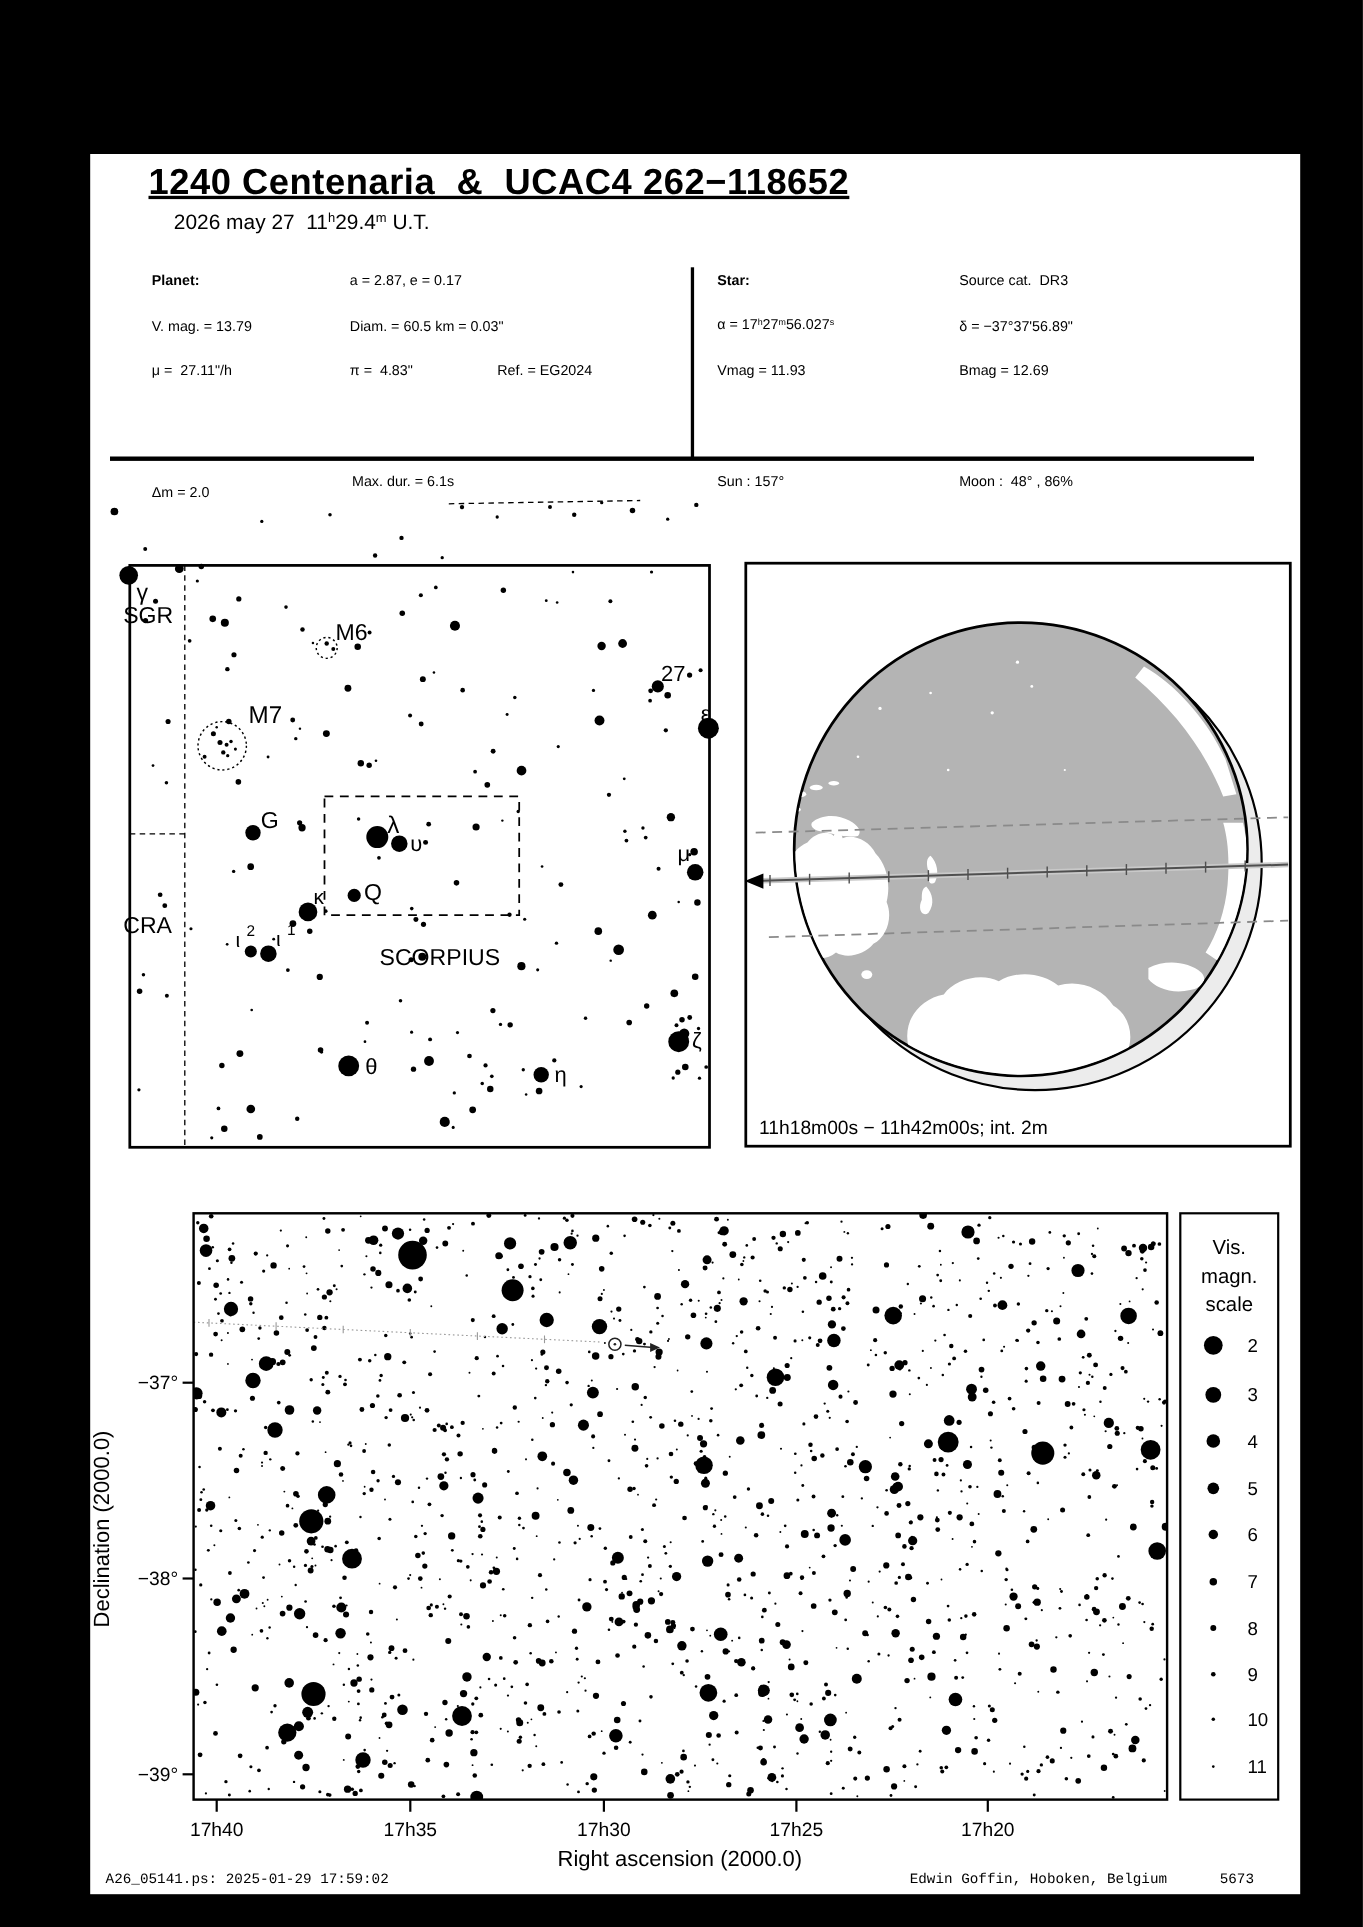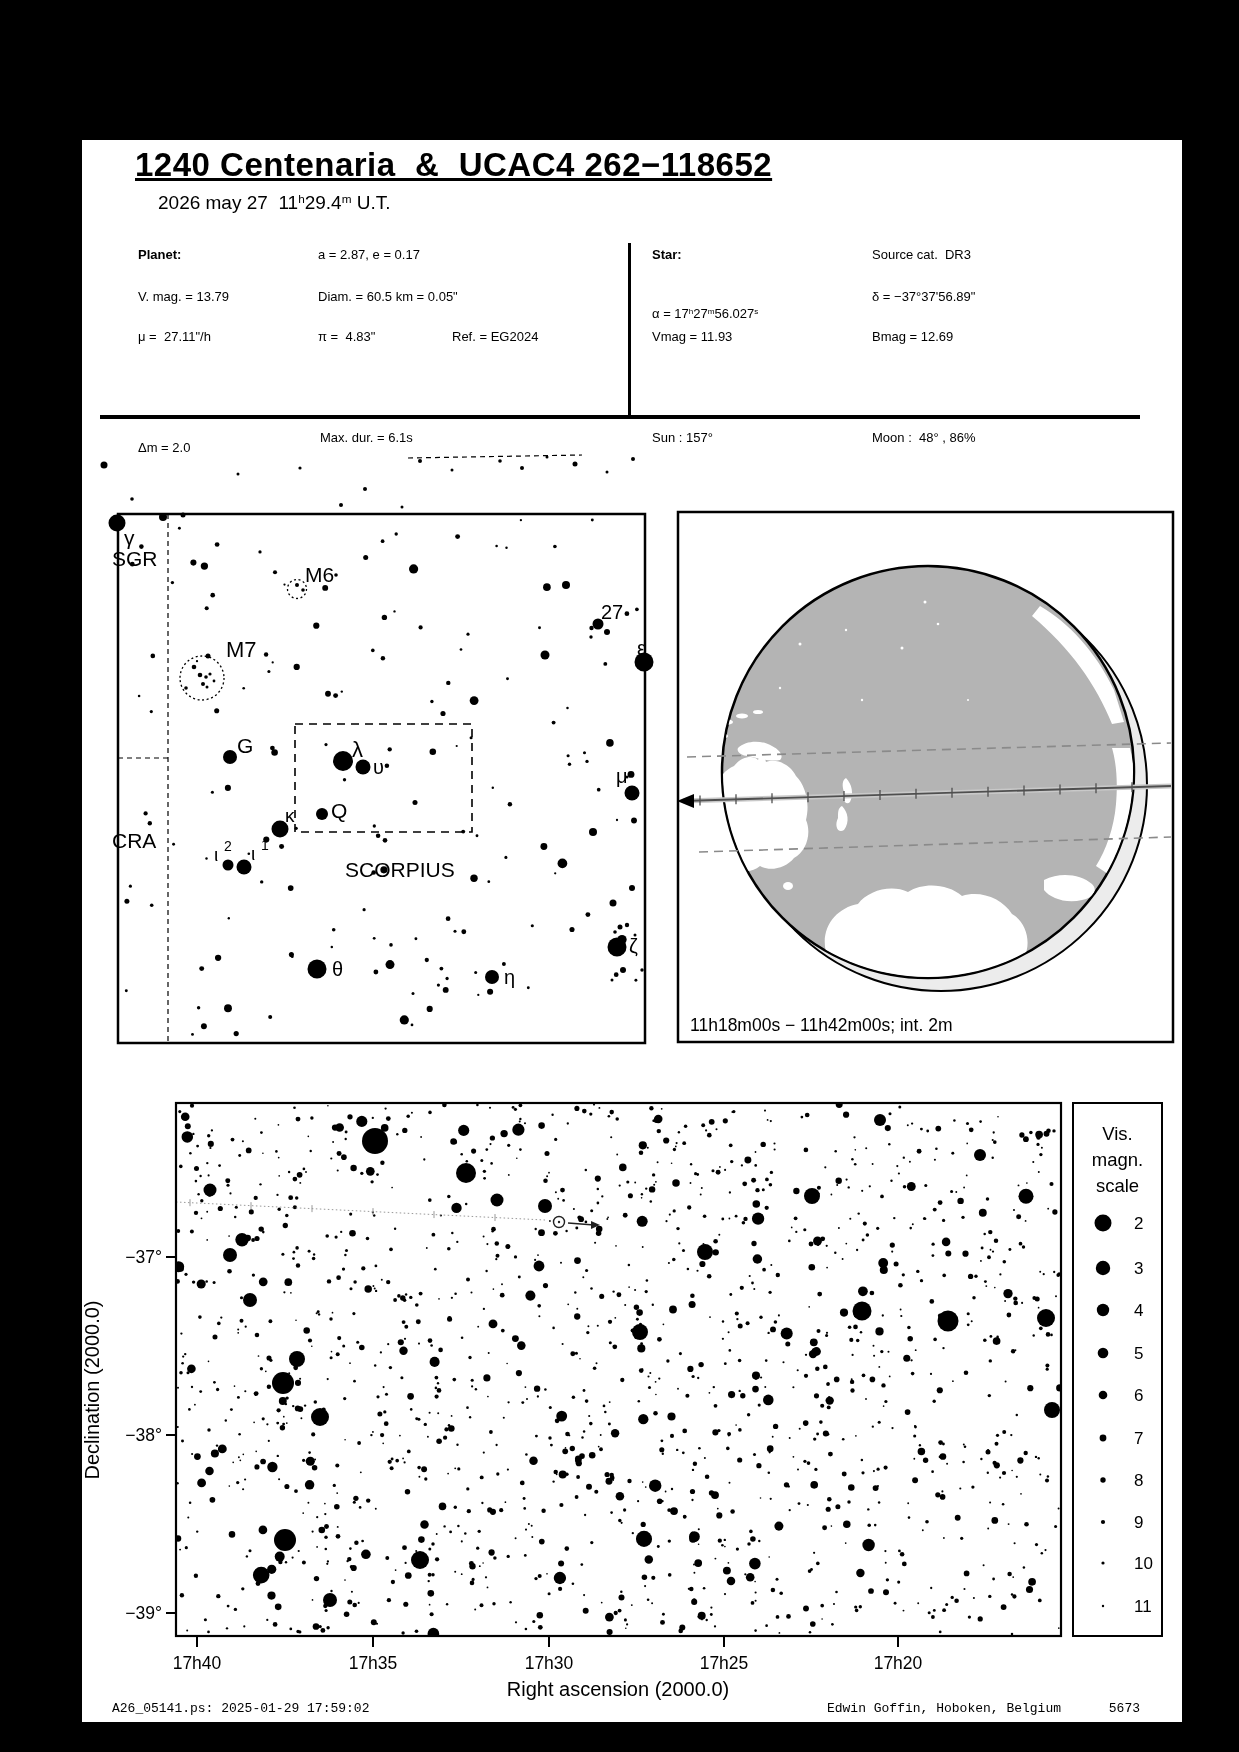--- a/index.html
+++ b/index.html
@@ -21,30 +21,30 @@
 <body>
 
 <div class="paper"></div>
 
 <div class="abs title" style="left:135px;top:146px;text-decoration:underline;">1240 Centenaria  &amp;  UCAC4 262−118652</div>
 <div class="abs subtitle" style="left:158px;top:192px;"><span>2026 may 27  11</span><span class="sup">h</span><span>29.4</span><span class="sup">m</span><span> U.T.</span></div>
 
 <div class="abs dtxt bold" style="left:138px;top:247px;">Planet:</div>
 <div class="abs dtxt" style="left:318px;top:247px;">a = 2.87, e = 0.17</div>
 <div class="abs dtxt" style="left:138px;top:289px;">V. mag. = 13.79</div>
-<div class="abs dtxt" style="left:318px;top:289px;">Diam. = 60.5 km = 0.05"</div>
+<div class="abs dtxt" style="left:318px;top:289px;">Diam. = 60.5 km = 0.03"</div>
 <div class="abs dtxt" style="left:138px;top:329px;">μ =  27.11"/h</div>
 <div class="abs dtxt" style="left:318px;top:329px;">π =  4.83"</div>
 <div class="abs dtxt" style="left:452px;top:329px;">Ref. = EG2024</div>
 
 <div class="vdiv" style="left:628px;top:243px;width:2.5px;height:173px;"></div>
 
 <div class="abs dtxt bold" style="left:652px;top:247px;">Star:</div>
 <div class="abs dtxt" style="left:872px;top:247px;">Source cat.  DR3</div>
-<div class="abs dtxt" style="left:652px;top:287px;margin-top:19px;"><span>α = 17</span><span class="sup">h</span><span>27</span><span class="sup">m</span><span>56.027</span><span class="sup">s</span></div>
+<div class="abs dtxt" style="left:652px;top:287px;"><span>α = 17</span><span class="sup">h</span><span>27</span><span class="sup">m</span><span>56.027</span><span class="sup">s</span></div>
 <div class="abs dtxt" style="left:872px;top:289px;">δ = −37°37'56.89"</div>
 <div class="abs dtxt" style="left:652px;top:329px;">Vmag = 11.93</div>
 <div class="abs dtxt" style="left:872px;top:329px;">Bmag = 12.69</div>
 
 <div class="vdiv" style="left:100px;top:415px;width:1040px;height:3.5px;"></div>
 
 <div class="abs dtxt" style="left:138px;top:440px;">Δm = 2.0</div>
 <div class="abs dtxt" style="left:320px;top:430px;">Max. dur. = 6.1s</div>
 <div class="abs dtxt" style="left:652px;top:430px;">Sun : 157°</div>
 <div class="abs dtxt" style="left:872px;top:430px;">Moon :  48° , 86%</div>
@@ -1930,15 +1930,15 @@
       <text x="1134" y="1486" font-size="17">8</text>
       <circle cx="1103" cy="1522" r="2.1" fill="#000"></circle>
       <text x="1134" y="1528" font-size="17">9</text>
       <circle cx="1103" cy="1563" r="1.6" fill="#000"></circle>
       <text x="1134" y="1569" font-size="17">10</text>
       <circle cx="1103" cy="1606" r="1.2" fill="#000"></circle>
       <text x="1134" y="1612" font-size="17">11</text>
     </g>
 </svg>
 
-<div class="abs footer" style="left:112px;top:1701px;">A26_05141.ps: 2025-01-29 17:59:02</div>
+<div class="abs footer" style="left:96px;top:1701px;">A26_05141.ps: 2025-01-29 17:59:02</div>
 <div class="abs footer" style="left:0px;top:1701px;width:1140px;text-align:right;">5673</div>
 <div class="abs footer" style="left:761px;top:1701px;width:300px;text-align:right;">Edwin Goffin, Hoboken, Belgium</div>
 
 </body></html>

